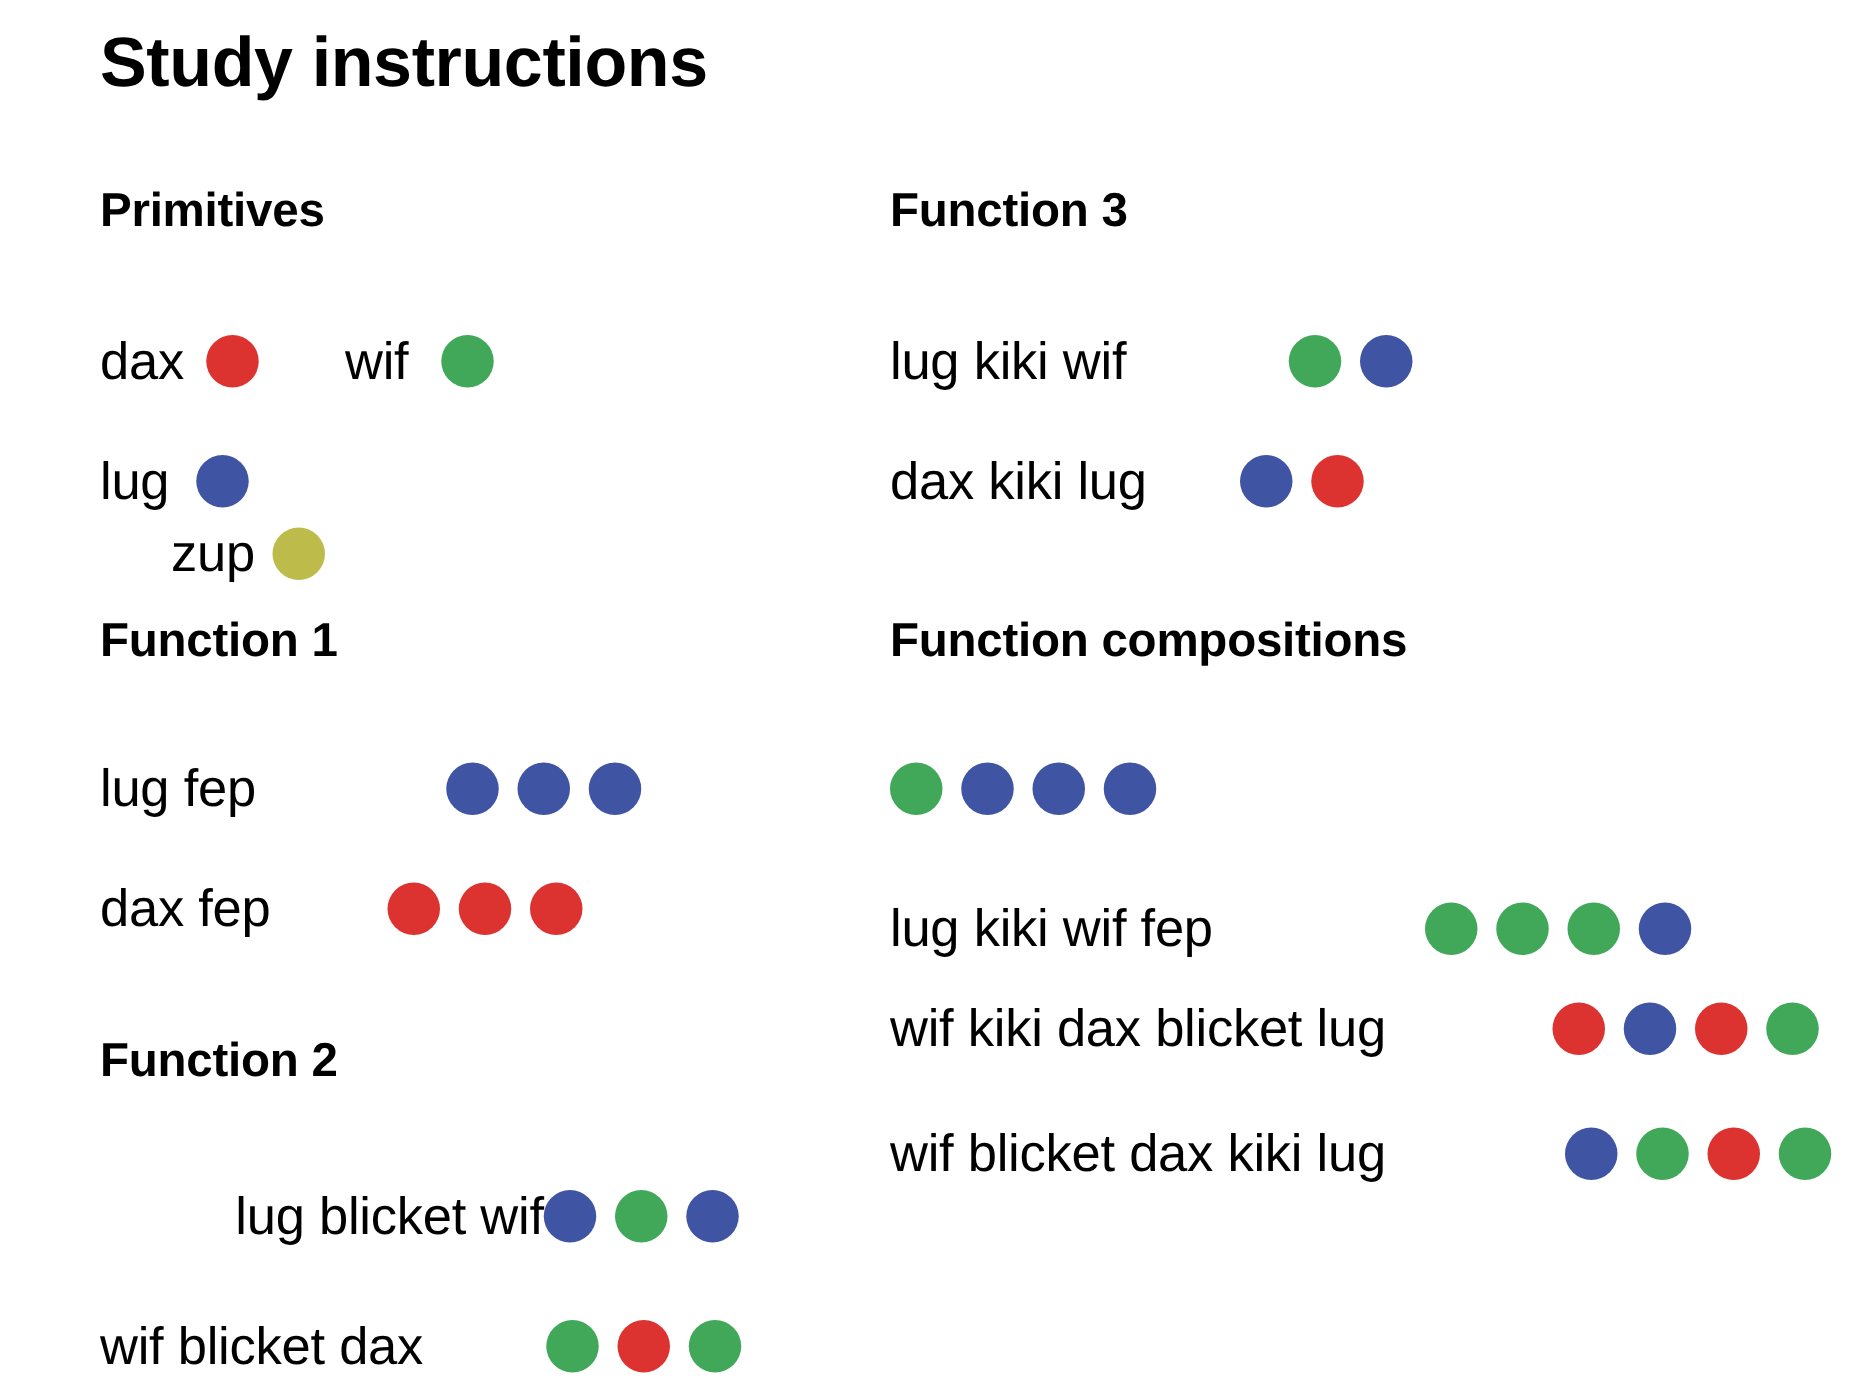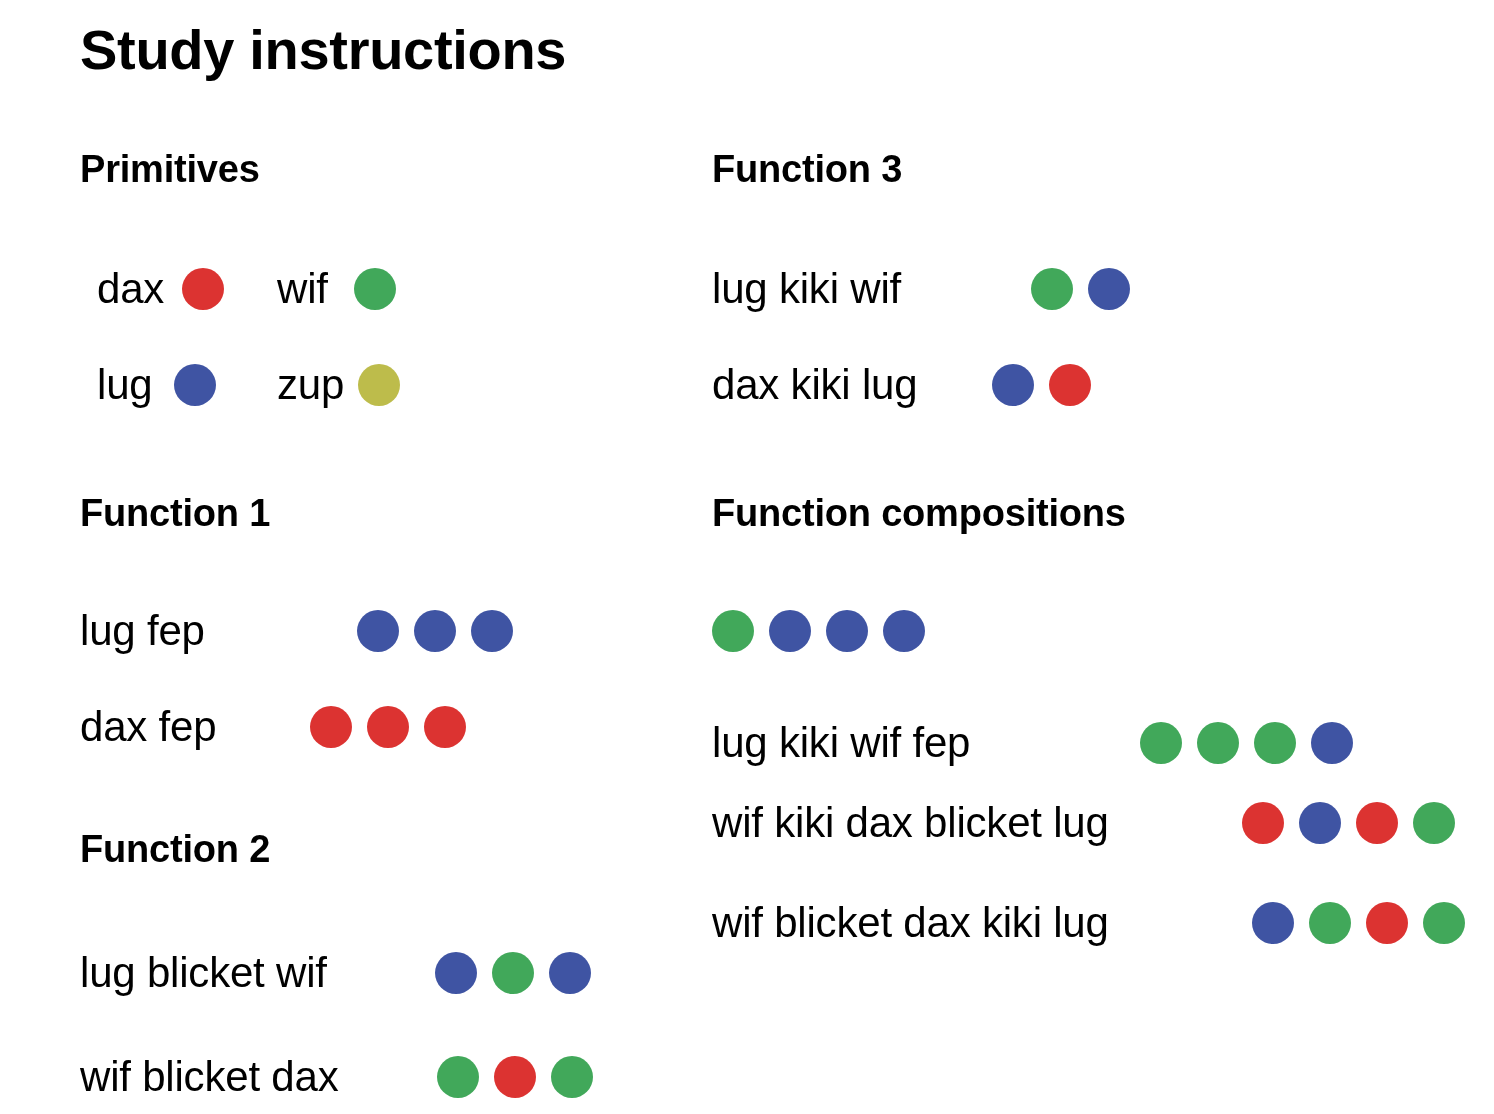--- a/index.html
+++ b/index.html
@@ -83,23 +83,24 @@
     height: 42px;
     border-radius: 50%;
     display: inline-block;
     flex: 0 0 auto;
   }
   .dot + .dot { margin-left: 15px; }
 
   
   .prim-row {
     position: absolute;
-    left: 17px;
+    left: 0;
     display: flex;
     align-items: flex-end;
+    gap: 16px;
   }
   .prim-cell {
     display: flex;
     align-items: center;
   }
   .prim-label {
     font-size: 42px;
     line-height: 1;
     letter-spacing: -0.2px;
     white-space: nowrap;
@@ -121,21 +122,21 @@
         <div class="prim-cell" style="width:180px;">
           <span class="prim-label">dax</span>
           <span class="dot" style="margin-left: 18px; background-color: rgb(220, 51, 49);"></span>
         </div>
         <div class="prim-cell">
           <span class="prim-label">wif</span>
           <span class="dot" style="margin-left: 26px; background-color: rgb(65, 168, 90);"></span>
         </div>
       </div>
 
-      <div class="prim-row" style="top:110px;">
+      <div class="prim-row" style="top:110px;flex-direction:column;">
         <div class="prim-cell" style="width:180px;">
           <span class="prim-label">lug</span>
           <span class="dot" style="margin-left: 22px; background-color: rgb(63, 84, 163);"></span>
         </div>
         <div class="prim-cell">
           <span class="prim-label">zup</span>
           <span class="dot" style="margin-left: 14px; background-color: rgb(189, 188, 75);"></span>
         </div>
       </div>
 
@@ -167,21 +168,21 @@
 
     </div>
   </div>
 
   <div class="section" style="top:828px;">
     <div class="section-heading">Function 2</div>
 
     <div class="rows" style="position:relative; top:62px; height:170px;">
 
       <div class="row" style="top:18px;">
-        <span class="row-label" style="width:355px;">lug blicket wif</span>
+        <span class="row-label" style="width:355px;text-align:right;">lug blicket wif</span>
         <span class="dots">
           <span class="dot" style="background-color: rgb(63, 84, 163);"></span>
           <span class="dot" style="background-color: rgb(65, 168, 90);"></span>
           <span class="dot" style="background-color: rgb(63, 84, 163);"></span>
         </span>
       </div>
 
       <div class="row" style="top:122px;">
         <span class="row-label" style="width:357px;">wif blicket dax</span>
         <span class="dots">

